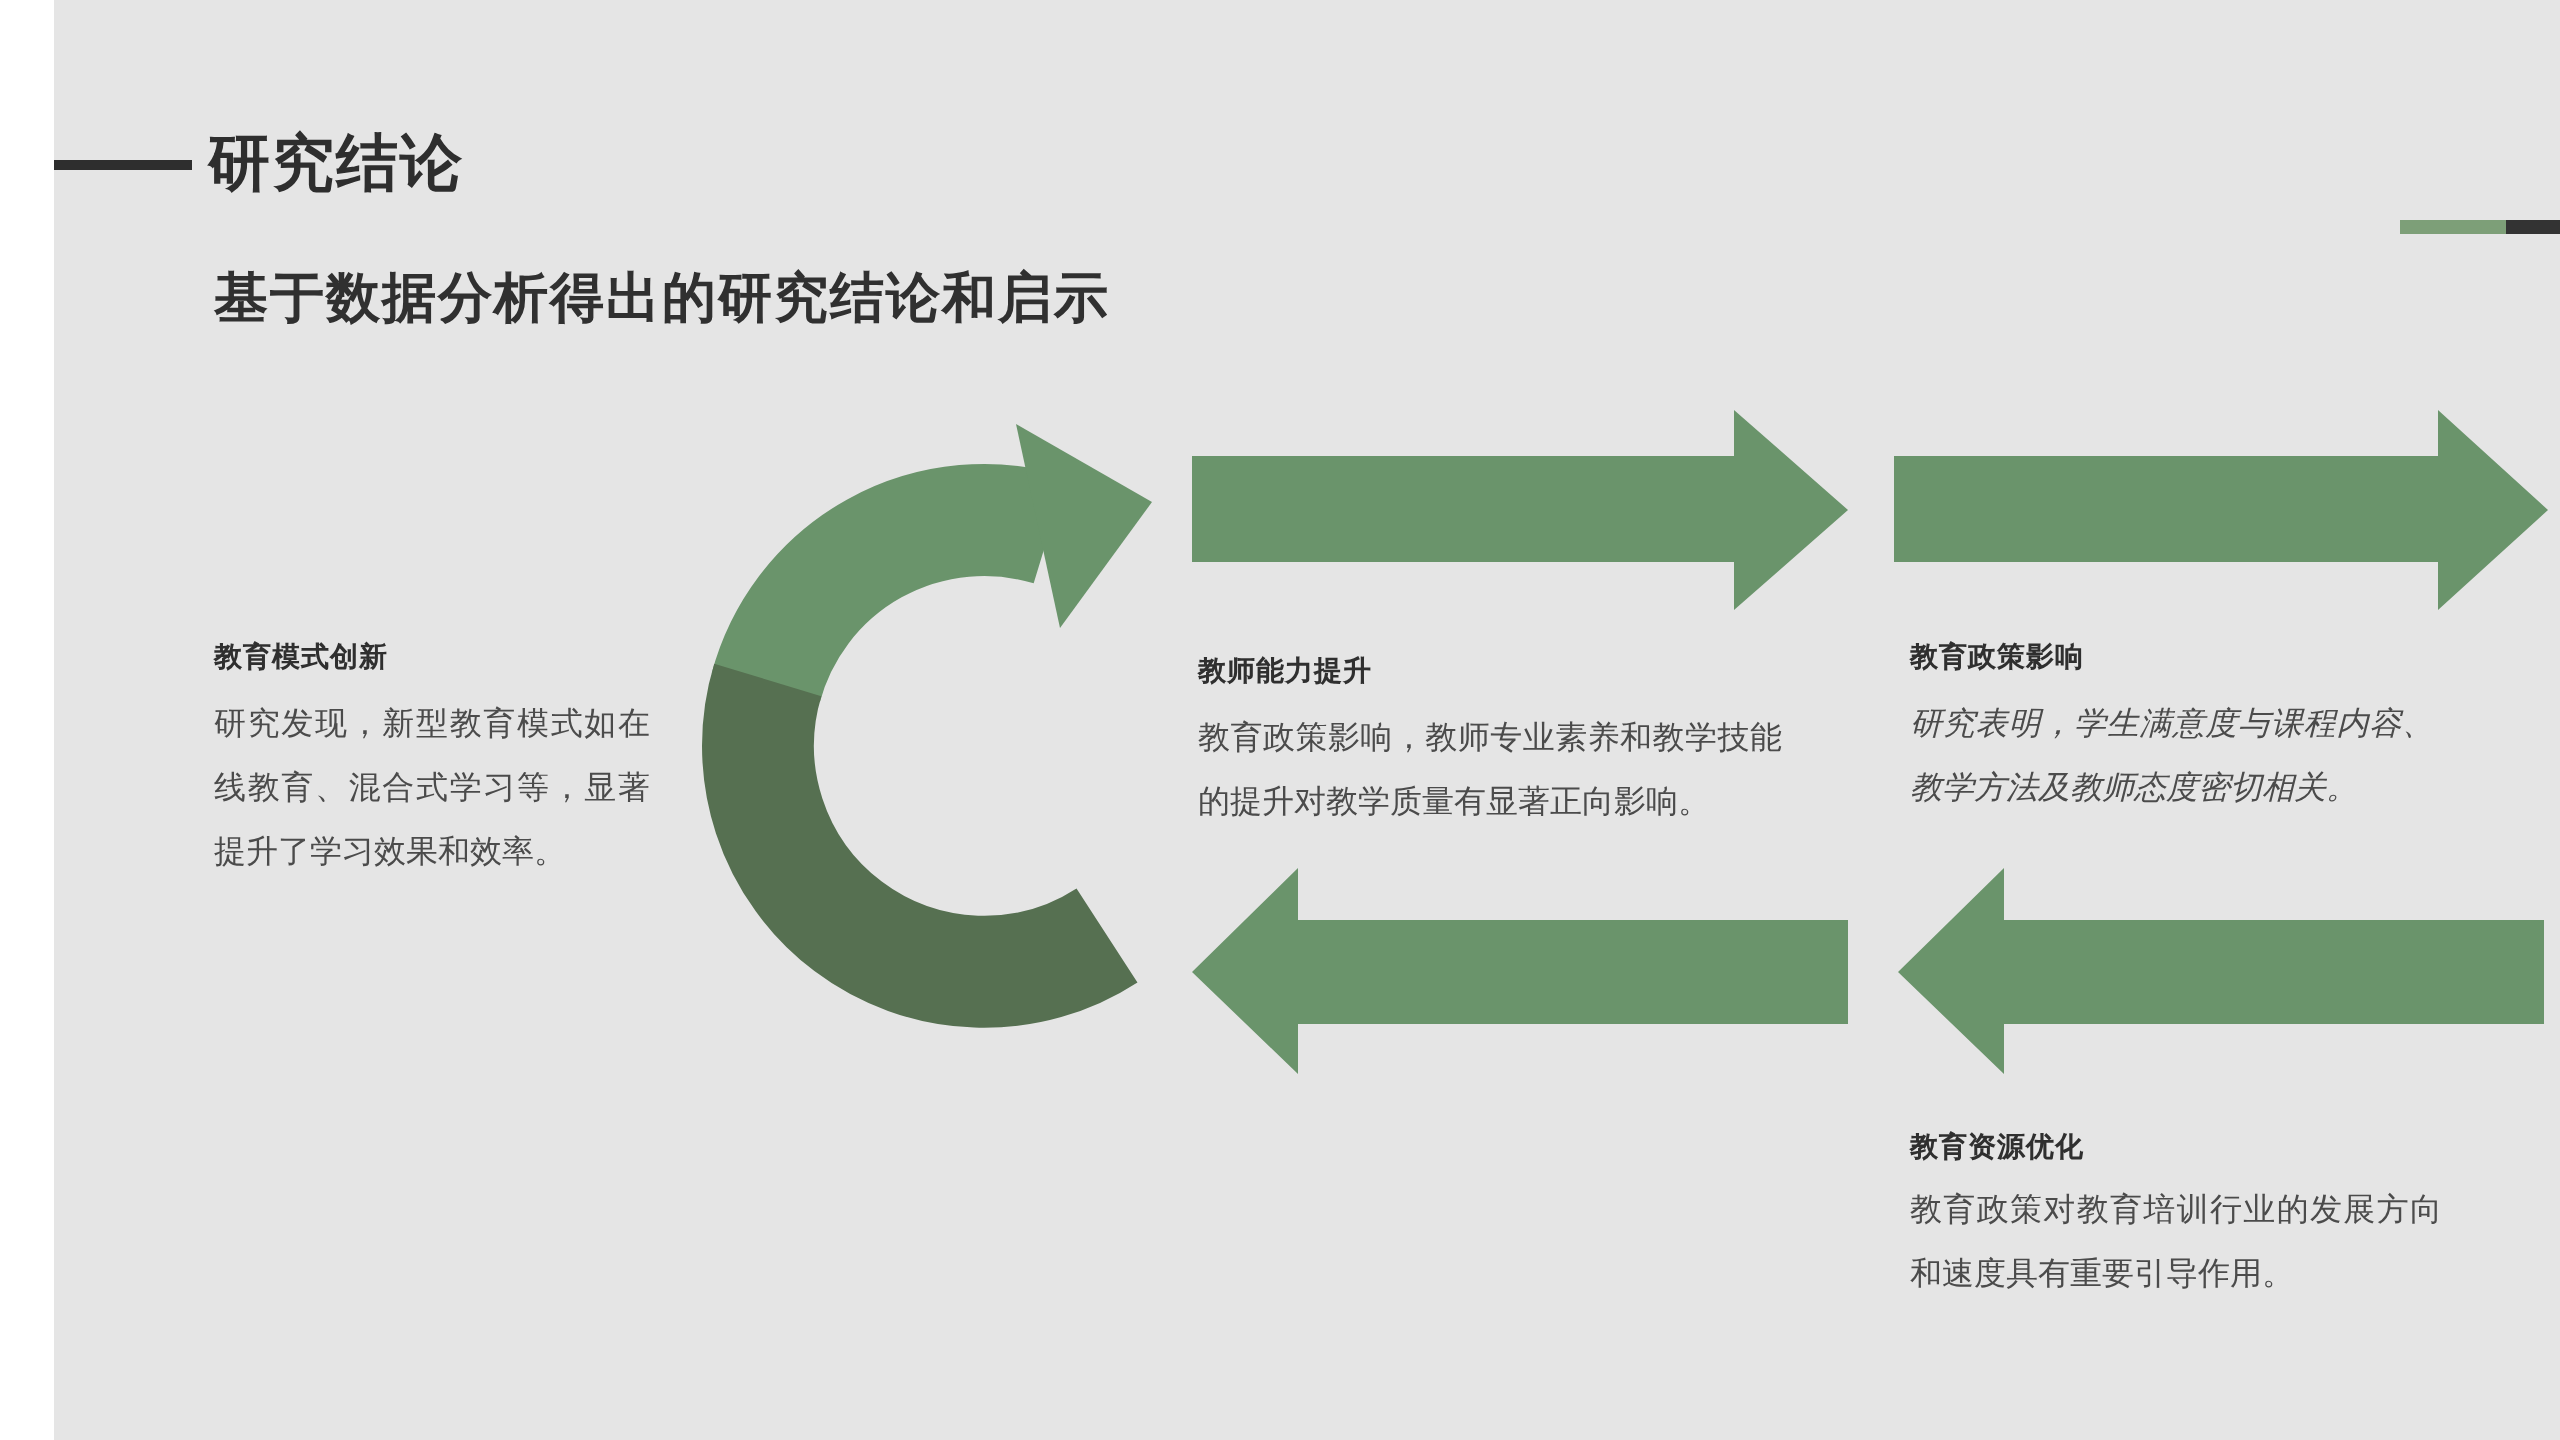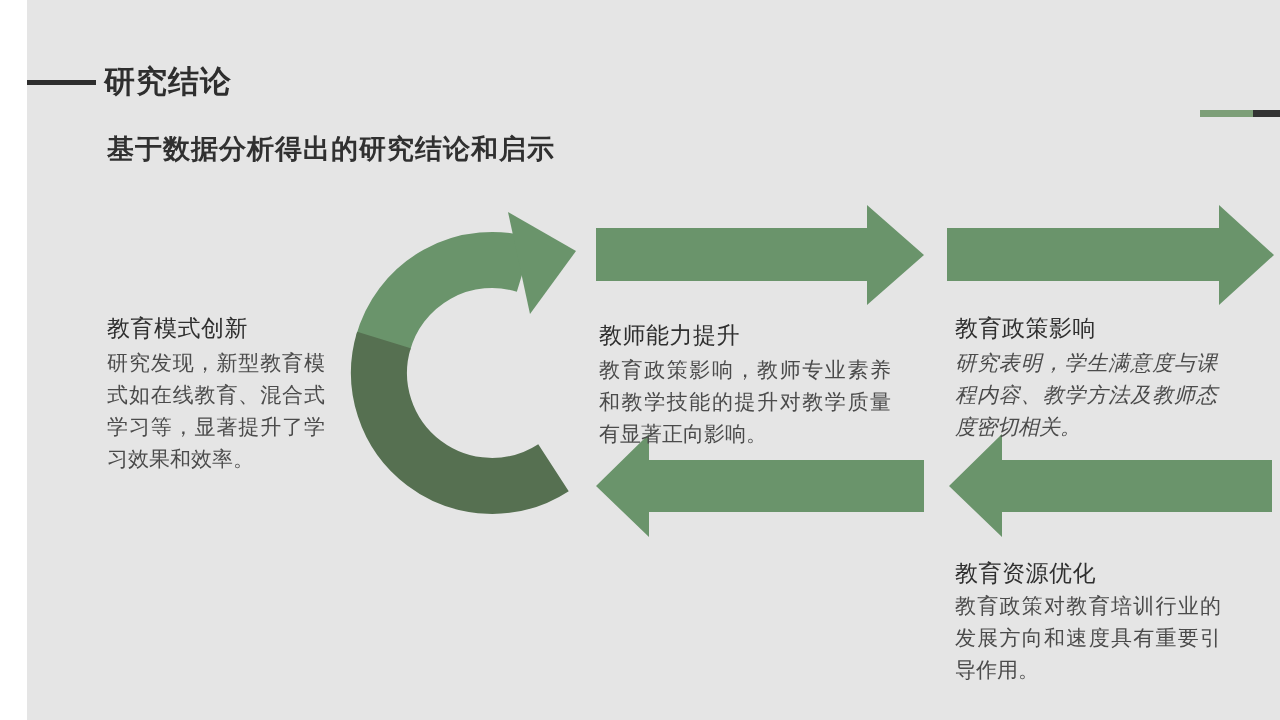--- a/index.html
+++ b/index.html
@@ -23,25 +23,25 @@
   .accent-bar .seg.green{width:53px;}
   .accent-bar .seg.dark{width:54px;}
   .subtitle{
     position:absolute;left:80px;top:132px;margin:0;
     font-size:27px;line-height:34px;font-weight:800;color:#303030;
     letter-spacing:1px;
   }
   .flow-svg{position:absolute;left:0;top:0;width:1280px;height:720px;}
   .block{position:absolute;}
   .block h3{
-    margin:0;font-size:23px;line-height:30px;font-weight:400;color:#2F2F2F;
+    margin:0;font-size:14px;line-height:30px;font-weight:700;color:#2F2F2F;
     letter-spacing:0.5px;
   }
   .block p{
-    margin:0;font-size:21px;line-height:32px;color:#4B4B4B;
+    margin:0;font-size:16px;line-height:32px;color:#4B4B4B;
     text-align:justify;
   }
   .block .body-wrap{position:absolute;left:0;}
   
   #block-1{left:80px;top:313px;width:218px;}
   #block-1 .body-wrap{top:34px;width:218px;}
   #block-2{left:572px;top:320px;width:292px;}
   #block-2 .body-wrap{top:34px;width:292px;}
   #block-3{left:928px;top:313px;width:262px;}
   #block-3 .body-wrap{top:34px;width:262px;font-style:italic;}

